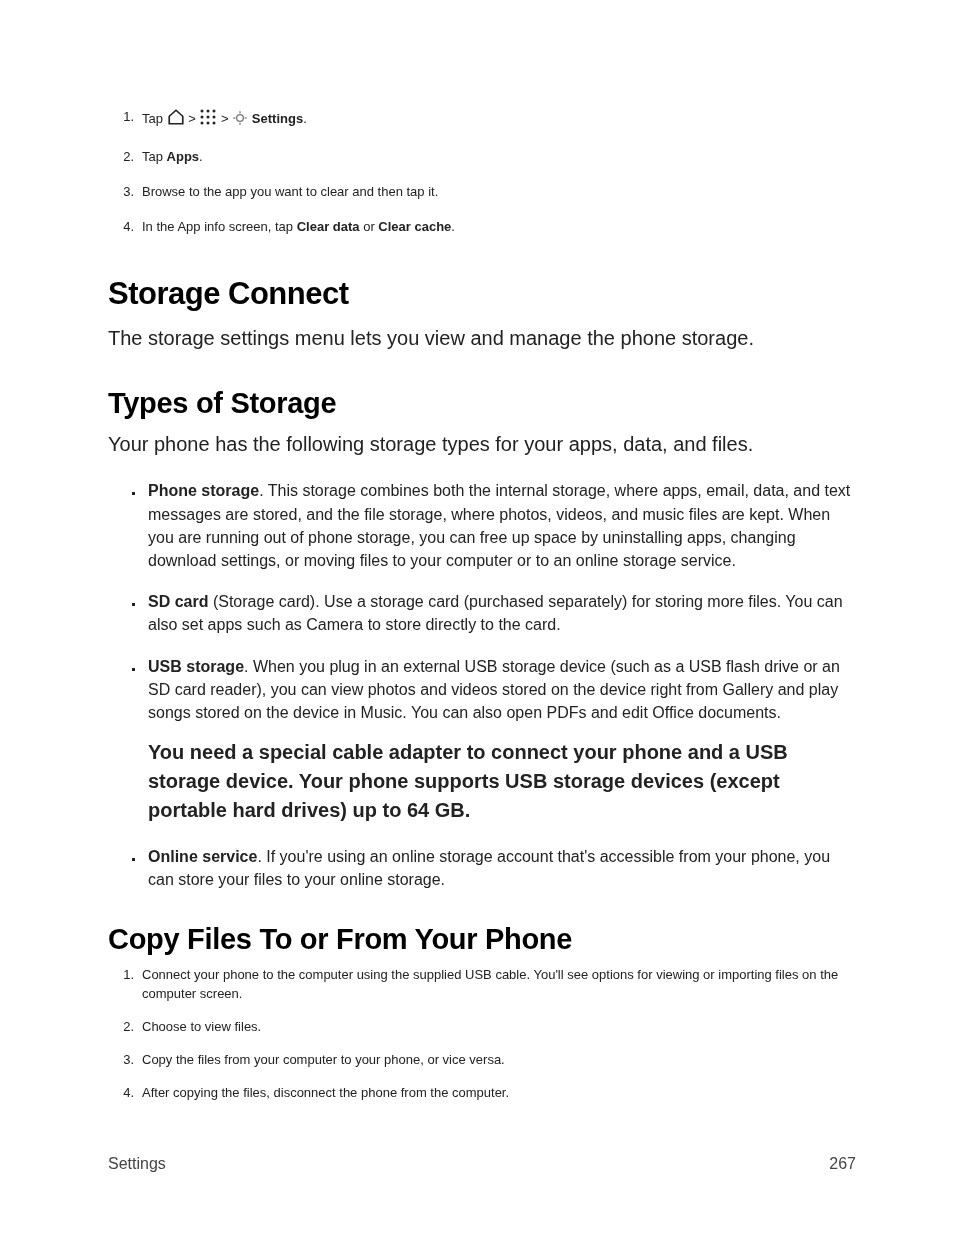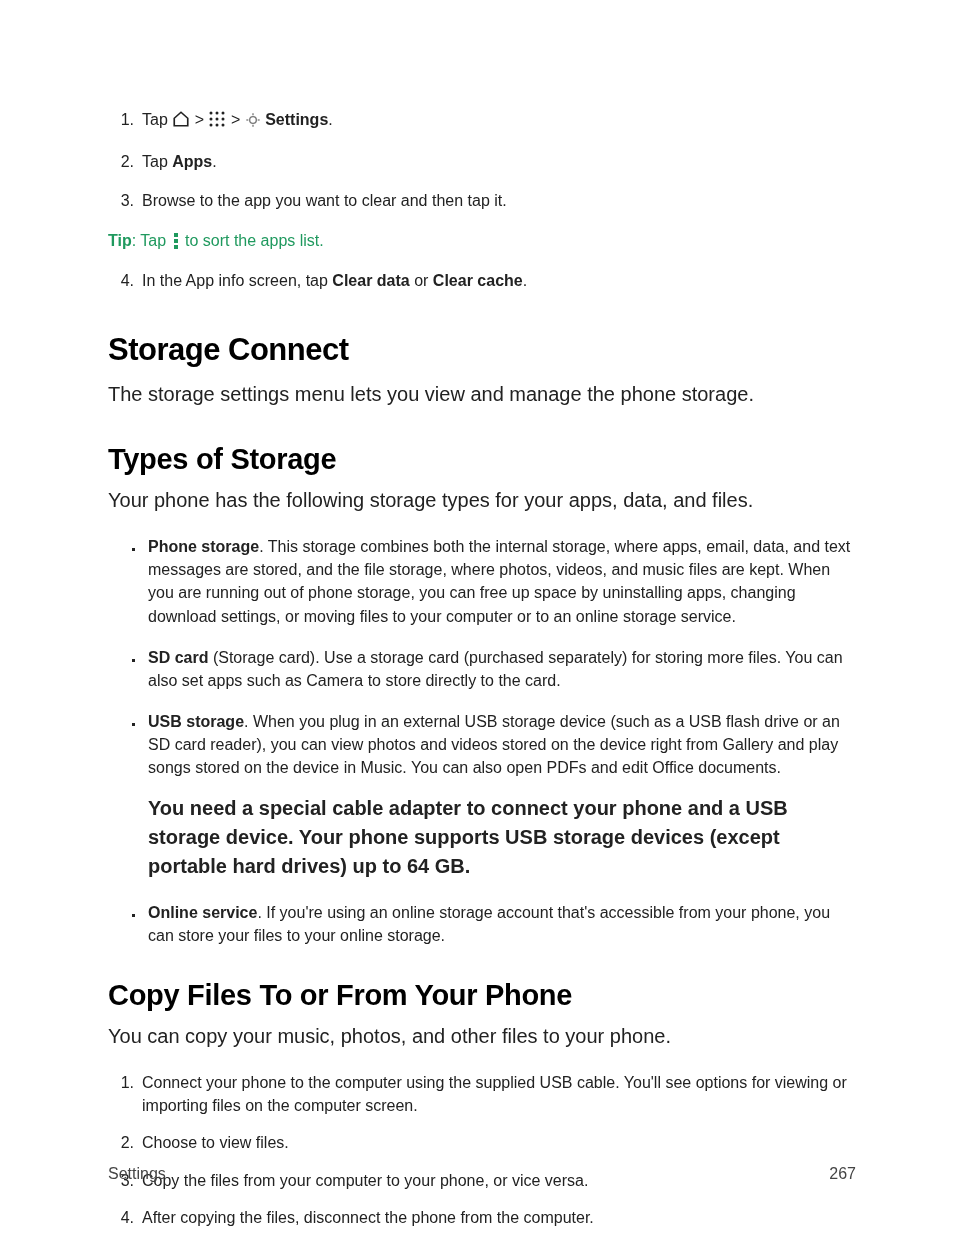--- a/index.html
+++ b/index.html
@@ -36,21 +36,21 @@
     line-height: 1.45;
     margin: 0 0 20px 0;
   }
   ol {
     margin: 0 0 16px 0;
     padding: 0 0 0 28px;
     counter-reset: item;
     list-style: none;
   }
   ol > li {
-    font-size: 16px;
+    font-size: 13px;
     line-height: 1.45;
     margin: 0 0 14px 0;
     position: relative;
     padding-left: 6px;
   }
   ol.top-steps > li { margin-bottom: 16px; }
   ol > li::before {
     counter-increment: item;
     content: counter(item) ".";
     position: absolute;
@@ -125,27 +125,20 @@
             <line x1="2" y1="12" x2="5" y2="12"></line>
             <line x1="19" y1="12" x2="22" y2="12"></line>
           </svg></span><span> </span><span class="bold">Settings</span><span>.</span>
     </li>
     <li>
       <span>Tap </span><span class="bold">Apps</span><span>.</span>
     </li>
     <li>Browse to the app you want to clear and then tap it.</li>
   </ol>
 
-  <p class="tip-line">
-    <span class="bold">Tip</span><span>: </span><span>Tap </span><span class="inline-icon"><svg width="10" height="16" viewBox="0 0 10 16" fill="#1f995e">
-          <rect x="3" y="0" width="4" height="4"></rect>
-          <rect x="3" y="6" width="4" height="4"></rect>
-          <rect x="3" y="12" width="4" height="4"></rect>
-        </svg></span><span> to sort the apps list.</span>
-  </p>
 
   <ol start="4" style="counter-reset: item 3;">
     <li>
       <span>In the App info screen, tap </span><span class="bold">Clear data</span><span> or </span><span class="bold">Clear cache</span><span>.</span>
     </li>
   </ol>
 
   <div class="section-gap-lg"></div>
 
   <h1>Storage Connect</h1>
@@ -168,21 +161,20 @@
       <p class="para-after-li">You need a special cable adapter to connect your phone and a USB storage device. Your phone supports USB storage devices (except portable hard drives) up to 64 GB.</p>
     </li>
     <li>
       <span class="bold">Online service</span><span>. If you're using an online storage account that's accessible from your phone, you can store your files to your online storage.</span>
     </li>
   </ul>
 
   <div class="section-gap-md"></div>
 
   <h2>Copy Files To or From Your Phone</h2>
-  <p>You can copy your music, photos, and other files to your phone.</p>
 
   <ol>
     <li>Connect your phone to the computer using the supplied USB cable. You'll see options for viewing or importing files on the computer screen.</li>
     <li>Choose to view files.</li>
     <li>Copy the files from your computer to your phone, or vice versa.</li>
     <li>After copying the files, disconnect the phone from the computer.</li>
   </ol>
 
 </div>
 

